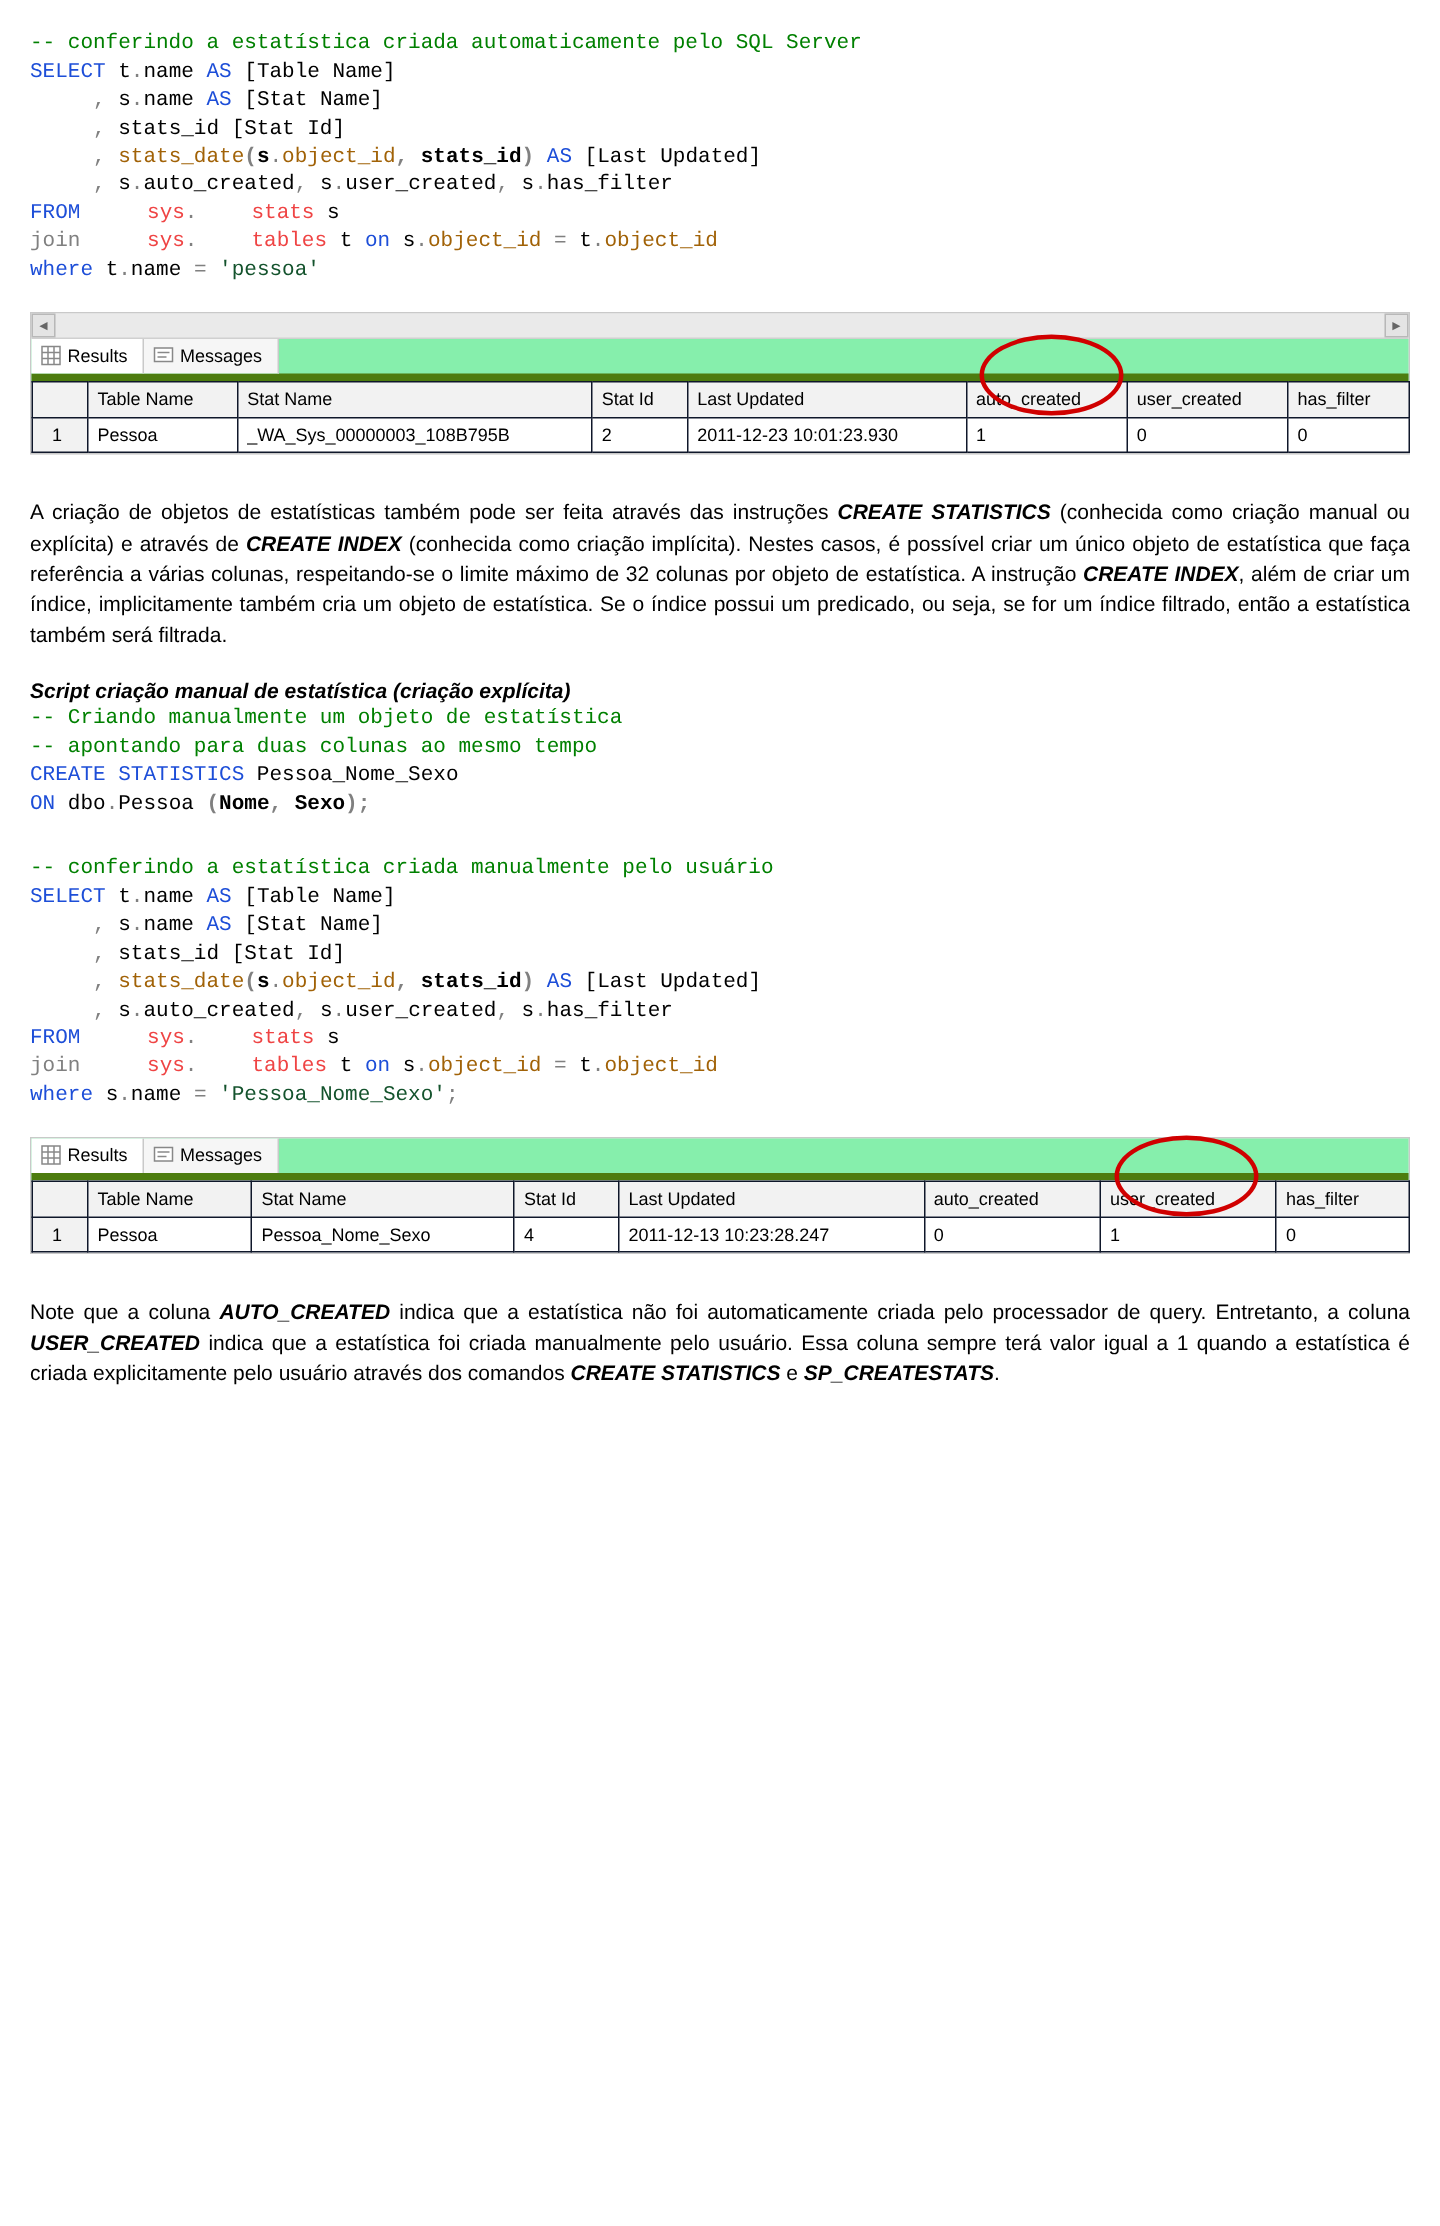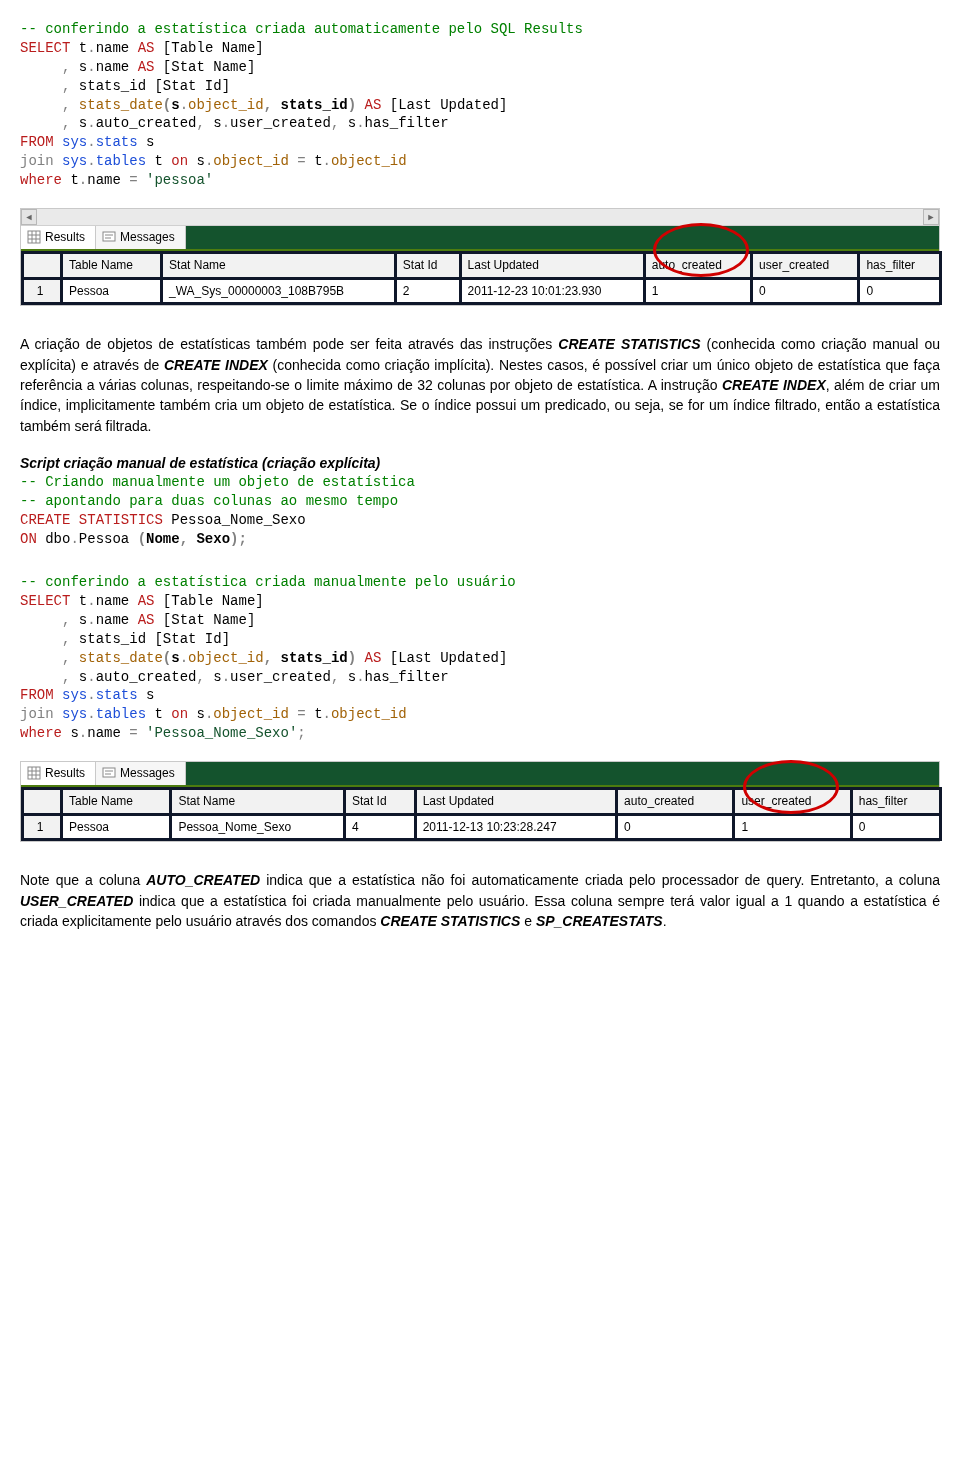--- a/index.html
+++ b/index.html
@@ -13,24 +13,24 @@
     width: 920px;
   }
   .code {
     font-family: "Courier New", monospace;
     font-size: 14px;
     line-height: 1.35;
     white-space: pre;
     margin: 0 0 10px 0;
   }
   .comment { color: #008000; }
-  .kw { color: #b91c1c; }
+  .kw { color: #1d4ed8; }
   .str { color: #14532d; }
   .func { color: #a16207; }
-  .sys { color: #1d4ed8; }
+  .sys { color: #ef4444; margin-left: 36px; }
   .bold { font-weight: bold; }
   .gray { color: #808080; }
   .paragraph {
     text-align: justify;
     margin: 14px 0;
     line-height: 1.45;
   }
   .italic { font-style: italic; font-weight: bold; }
   .strongi { font-weight: bold; font-style: italic; margin-top: 48px; }
   .results-wrap {
@@ -48,22 +48,22 @@
   .scroll-arrow-l, .scroll-arrow-r {
     position: absolute; top:0; width:16px; height:16px;
     background:#e4e4e4; border:1px solid #b8b8b8; box-sizing:border-box;
     display:flex; align-items:center; justify-content:center;
     font-size:9px; color:#666;
   }
   .scroll-arrow-l{left:0}
   .scroll-arrow-r{right:0}
   .tabbar {
     display:flex;
-    background:#14532d;
-    border-bottom:2px solid #4d7c0f;
+    background:#86efac;
+    border-bottom:5px solid #4d7c0f;
   }
   .tab {
     display:flex; align-items:center;
     padding:3px 10px 3px 6px;
     border-right:1px solid #c9c9c9;
     background:#fff;
     font-size:12px;
   }
   .tab.inactive { background:#f6f6f6; }
   .tab .ticon {
@@ -72,40 +72,40 @@
   }
   .grid {
     background:#fff;
     display:table;
     border-collapse:collapse;
     width:100%;
   }
   .grid-row { display:table-row; }
   .grid-cell, .grid-head, .grid-rowhdr, .grid-corner {
     display:table-cell;
-    border:3px solid #0f172a;
+    border:1px solid #0f172a;
     padding:3px 10px 3px 6px;
     font-size:12px;
     white-space:nowrap;
     background:#fff;
   }
   .grid-head { background:#f2f2f2; font-weight:normal; }
   .grid-corner { background:#f2f2f2; width:20px; text-align:center;}
   .grid-rowhdr { background:#f2f2f2; width:20px; text-align:center;}
   .circle {
     position:absolute;
     border:3px solid #d00000;
     border-radius:50%;
     pointer-events:none;
   }
 </style>
 </head>
 <body>
 
-<div class="code"><span class="comment">-- conferindo a estatística criada automaticamente pelo SQL Results</span>
+<div class="code"><span class="comment">-- conferindo a estatística criada automaticamente pelo SQL Server</span>
 <span class="kw">SELECT</span><span> t</span><span class="gray">.</span><span>name </span><span class="kw">AS</span><span> [Table Name]</span>
 <span>     </span><span class="gray">,</span><span> s</span><span class="gray">.</span><span>name </span><span class="kw">AS</span><span> [Stat Name]</span>
 <span>     </span><span class="gray">,</span><span> stats_id [Stat Id]</span>
 <span>     </span><span class="gray">,</span><span> </span><span class="func">stats_date</span><span class="gray bold">(</span><span class="bold">s</span><span class="gray">.</span><span class="func">object_id</span><span class="gray bold">,</span><span class="bold"> stats_id</span><span class="gray bold">)</span><span> </span><span class="kw">AS</span><span> [Last Updated]</span>
 <span>     </span><span class="gray">,</span><span> s</span><span class="gray">.</span><span>auto_created</span><span class="gray">,</span><span> s</span><span class="gray">.</span><span>user_created</span><span class="gray">,</span><span> s</span><span class="gray">.</span><span>has_filter</span>
 <span class="kw">FROM</span><span> </span><span class="sys">sys</span><span class="gray">.</span><span class="sys">stats</span><span> s</span>
 <span class="gray">join</span><span> </span><span class="sys">sys</span><span class="gray">.</span><span class="sys">tables</span><span> t </span><span class="kw">on</span><span> s</span><span class="gray">.</span><span class="func">object_id</span><span> </span><span class="gray">=</span><span> t</span><span class="gray">.</span><span class="func">object_id</span>
 <span class="kw">where</span><span> t</span><span class="gray">.</span><span>name </span><span class="gray">=</span><span> </span><span class="str">'pessoa'</span></div>
 
 <div class="results-wrap">

